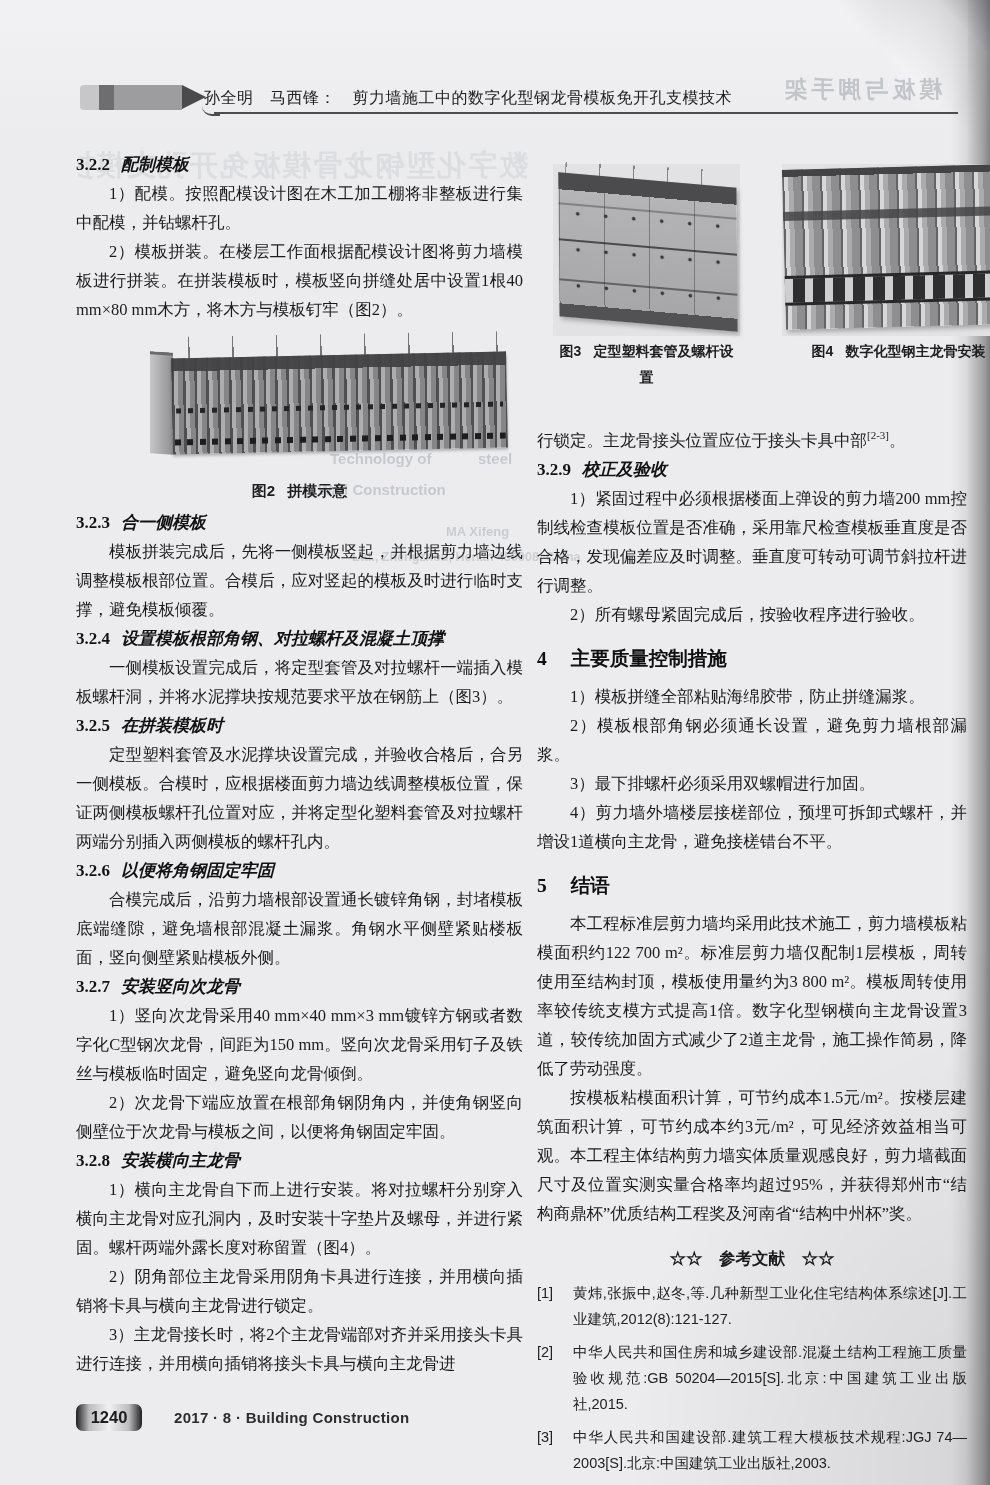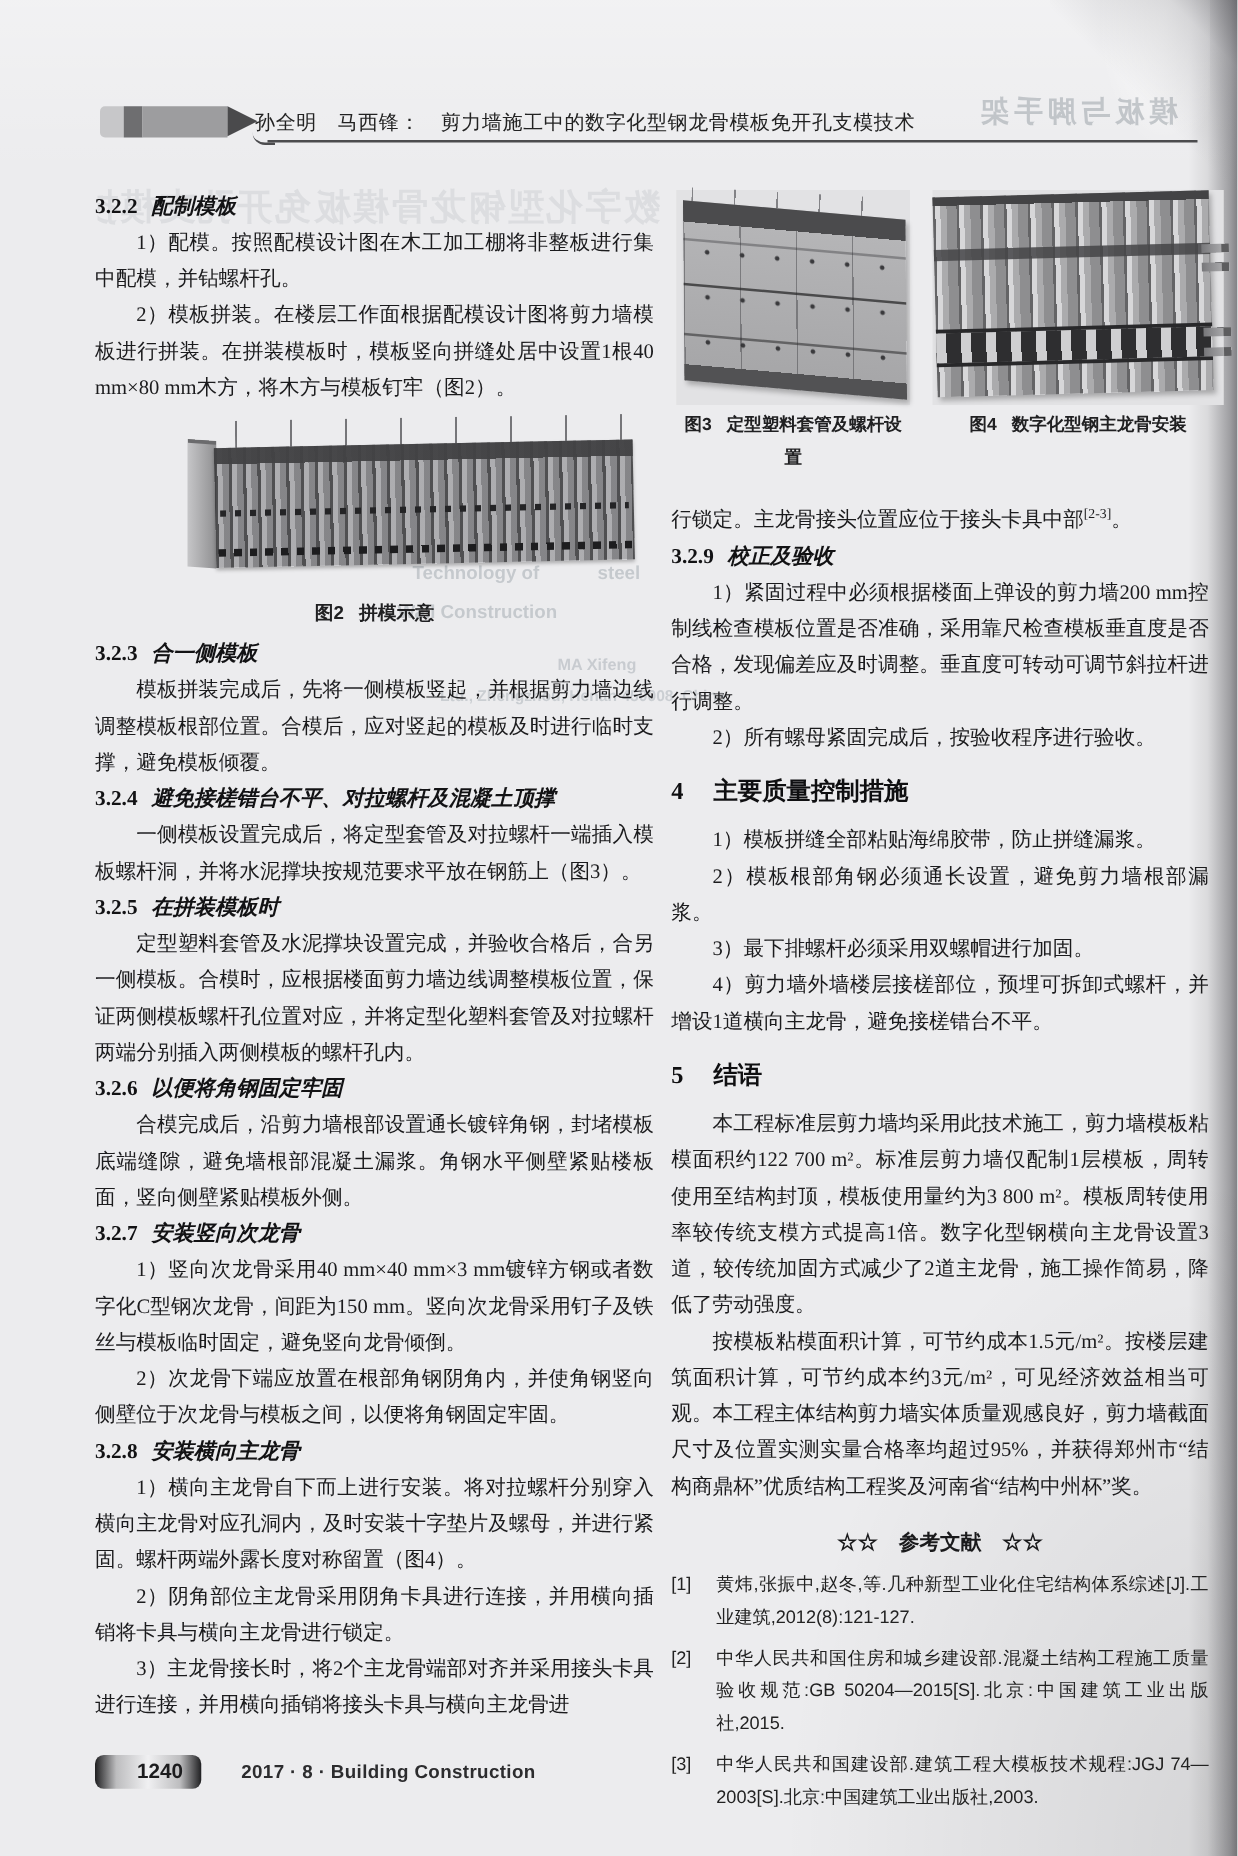--- a/index.html
+++ b/index.html
@@ -50,21 +50,21 @@
   .sec-h{font-size:17px;line-height:29px;font-weight:bold;color:#121214;margin:0;font-style:italic;}
   .sec-h .num{font-style:normal;margin-right:11px;}
   .big-h{font-size:19.5px;line-height:30px;font-weight:bold;color:#0f0f11;margin:15px 0 8px;font-style:normal;}
   .big-h .num{margin-right:24px;}
   .sup{font-size:11px;vertical-align:super;}
 
   
   .caption{text-align:center;font-family:"Liberation Sans",sans-serif;font-weight:bold;
     font-size:15px;line-height:26px;color:#202022;margin:2px 0 0;}
   .caption .cap-title{margin-left:12px;}
-  figure{margin:4px;}
+  figure{margin:16px;}
 
   .fig2{margin:6px 16px 4px;}
   .fig2-art{position:relative;height:146px;}
   .fig2-rebar{position:absolute;left:96px;right:6px;top:4px;height:24px;transform:rotate(-1deg);
     background:repeating-linear-gradient(90deg, rgba(88,88,92,0.8) 0 1.5px, transparent 1.5px 44px);}
   .fig2-cap-left{position:absolute;left:58px;top:22px;width:23px;height:102px;transform:skewY(4deg);
     background:linear-gradient(90deg,#c6c6c8,#8f8f91);box-shadow:inset 0 3px 0 #6b6b6d;}
   .fig2-wall{position:absolute;left:80px;right:0;top:25px;height:96px;transform:rotate(-1.2deg);
     box-shadow:0 2px 3px rgba(0,0,0,0.25);
     background:
@@ -114,21 +114,21 @@
     font-size:16.5px;color:#1a1a1c;margin:20px 0 10px;}
   .ref{position:relative;padding-left:36px;font-family:"Liberation Sans",sans-serif;
     font-size:14.5px;line-height:26px;color:#222;margin-bottom:7px;text-align:justify;}
   .ref-label{position:absolute;left:0;top:0;}
 
   
   .footer{position:absolute;left:76px;top:1404px;display:flex;align-items:center;
     font-family:"Liberation Sans",sans-serif;}
   .page-badge{display:inline-block;width:66px;height:27px;line-height:27px;text-align:center;
     font-weight:bold;font-size:16.5px;color:#1b1b1d;border-radius:7px;
-    background:linear-gradient(90deg,#1f1f21 0%,#bdbdbf 20%,#f0f0f2 50%,#bdbdbf 80%,#1f1f21 100%);padding-left:19px;}
+    background:linear-gradient(90deg,#1f1f21 0%,#bdbdbf 20%,#f0f0f2 50%,#bdbdbf 80%,#1f1f21 100%);}
   .issue{margin-left:32px;font-size:15px;font-weight:bold;color:#2c2c2e;letter-spacing:0.3px;}
 </style>
 </head>
 <body>
 
 <div class="page">
 
   <div class="corner-light"></div>
   <div class="corner-shadow"></div>
   <div class="bleed mirror bleed-a">模板与脚手架</div>
@@ -160,21 +160,21 @@
         <div class="fig2-rebar"></div>
         <div class="fig2-cap-left"></div>
         <div class="fig2-wall"></div>
       </div>
       <figcaption class="caption"><span>图2</span><span class="cap-title">拼模示意</span></figcaption>
     </figure>
 
     <h3 class="sec-h"><span class="num">3.2.3</span><span>合一侧模板</span></h3>
     <p class="bp ind">模板拼装完成后，先将一侧模板竖起，并根据剪力墙边线调整模板根部位置。合模后，应对竖起的模板及时进行临时支撑，避免模板倾覆。</p>
 
-    <h3 class="sec-h"><span class="num">3.2.4</span><span>避免接槎错台不平、对拉螺杆及混凝土顶撑</span></h3>
+    <h3 class="sec-h"><span class="num">3.2.4</span><span>设置模板根部角钢、对拉螺杆及混凝土顶撑</span></h3>
     <p class="bp ind">一侧模板设置完成后，将定型套管及对拉螺杆一端插入模板螺杆洞，并将水泥撑块按规范要求平放在钢筋上（图3）。</p>
 
     <h3 class="sec-h"><span class="num">3.2.5</span><span>在拼装模板时</span></h3>
     <p class="bp ind">定型塑料套管及水泥撑块设置完成，并验收合格后，合另一侧模板。合模时，应根据楼面剪力墙边线调整模板位置，保证两侧模板螺杆孔位置对应，并将定型化塑料套管及对拉螺杆两端分别插入两侧模板的螺杆孔内。</p>
 
     <h3 class="sec-h"><span class="num">3.2.6</span><span>以便将角钢固定牢固</span></h3>
     <p class="bp ind">合模完成后，沿剪力墙根部设置通长镀锌角钢，封堵模板底端缝隙，避免墙根部混凝土漏浆。角钢水平侧壁紧贴楼板面，竖向侧壁紧贴模板外侧。</p>
 
     <h3 class="sec-h"><span class="num">3.2.7</span><span>安装竖向次龙骨</span></h3>
     <p class="bp ind">1）竖向次龙骨采用40 mm×40 mm×3 mm镀锌方钢或者数字化C型钢次龙骨，间距为150 mm。竖向次龙骨采用钉子及铁丝与模板临时固定，避免竖向龙骨倾倒。</p>

